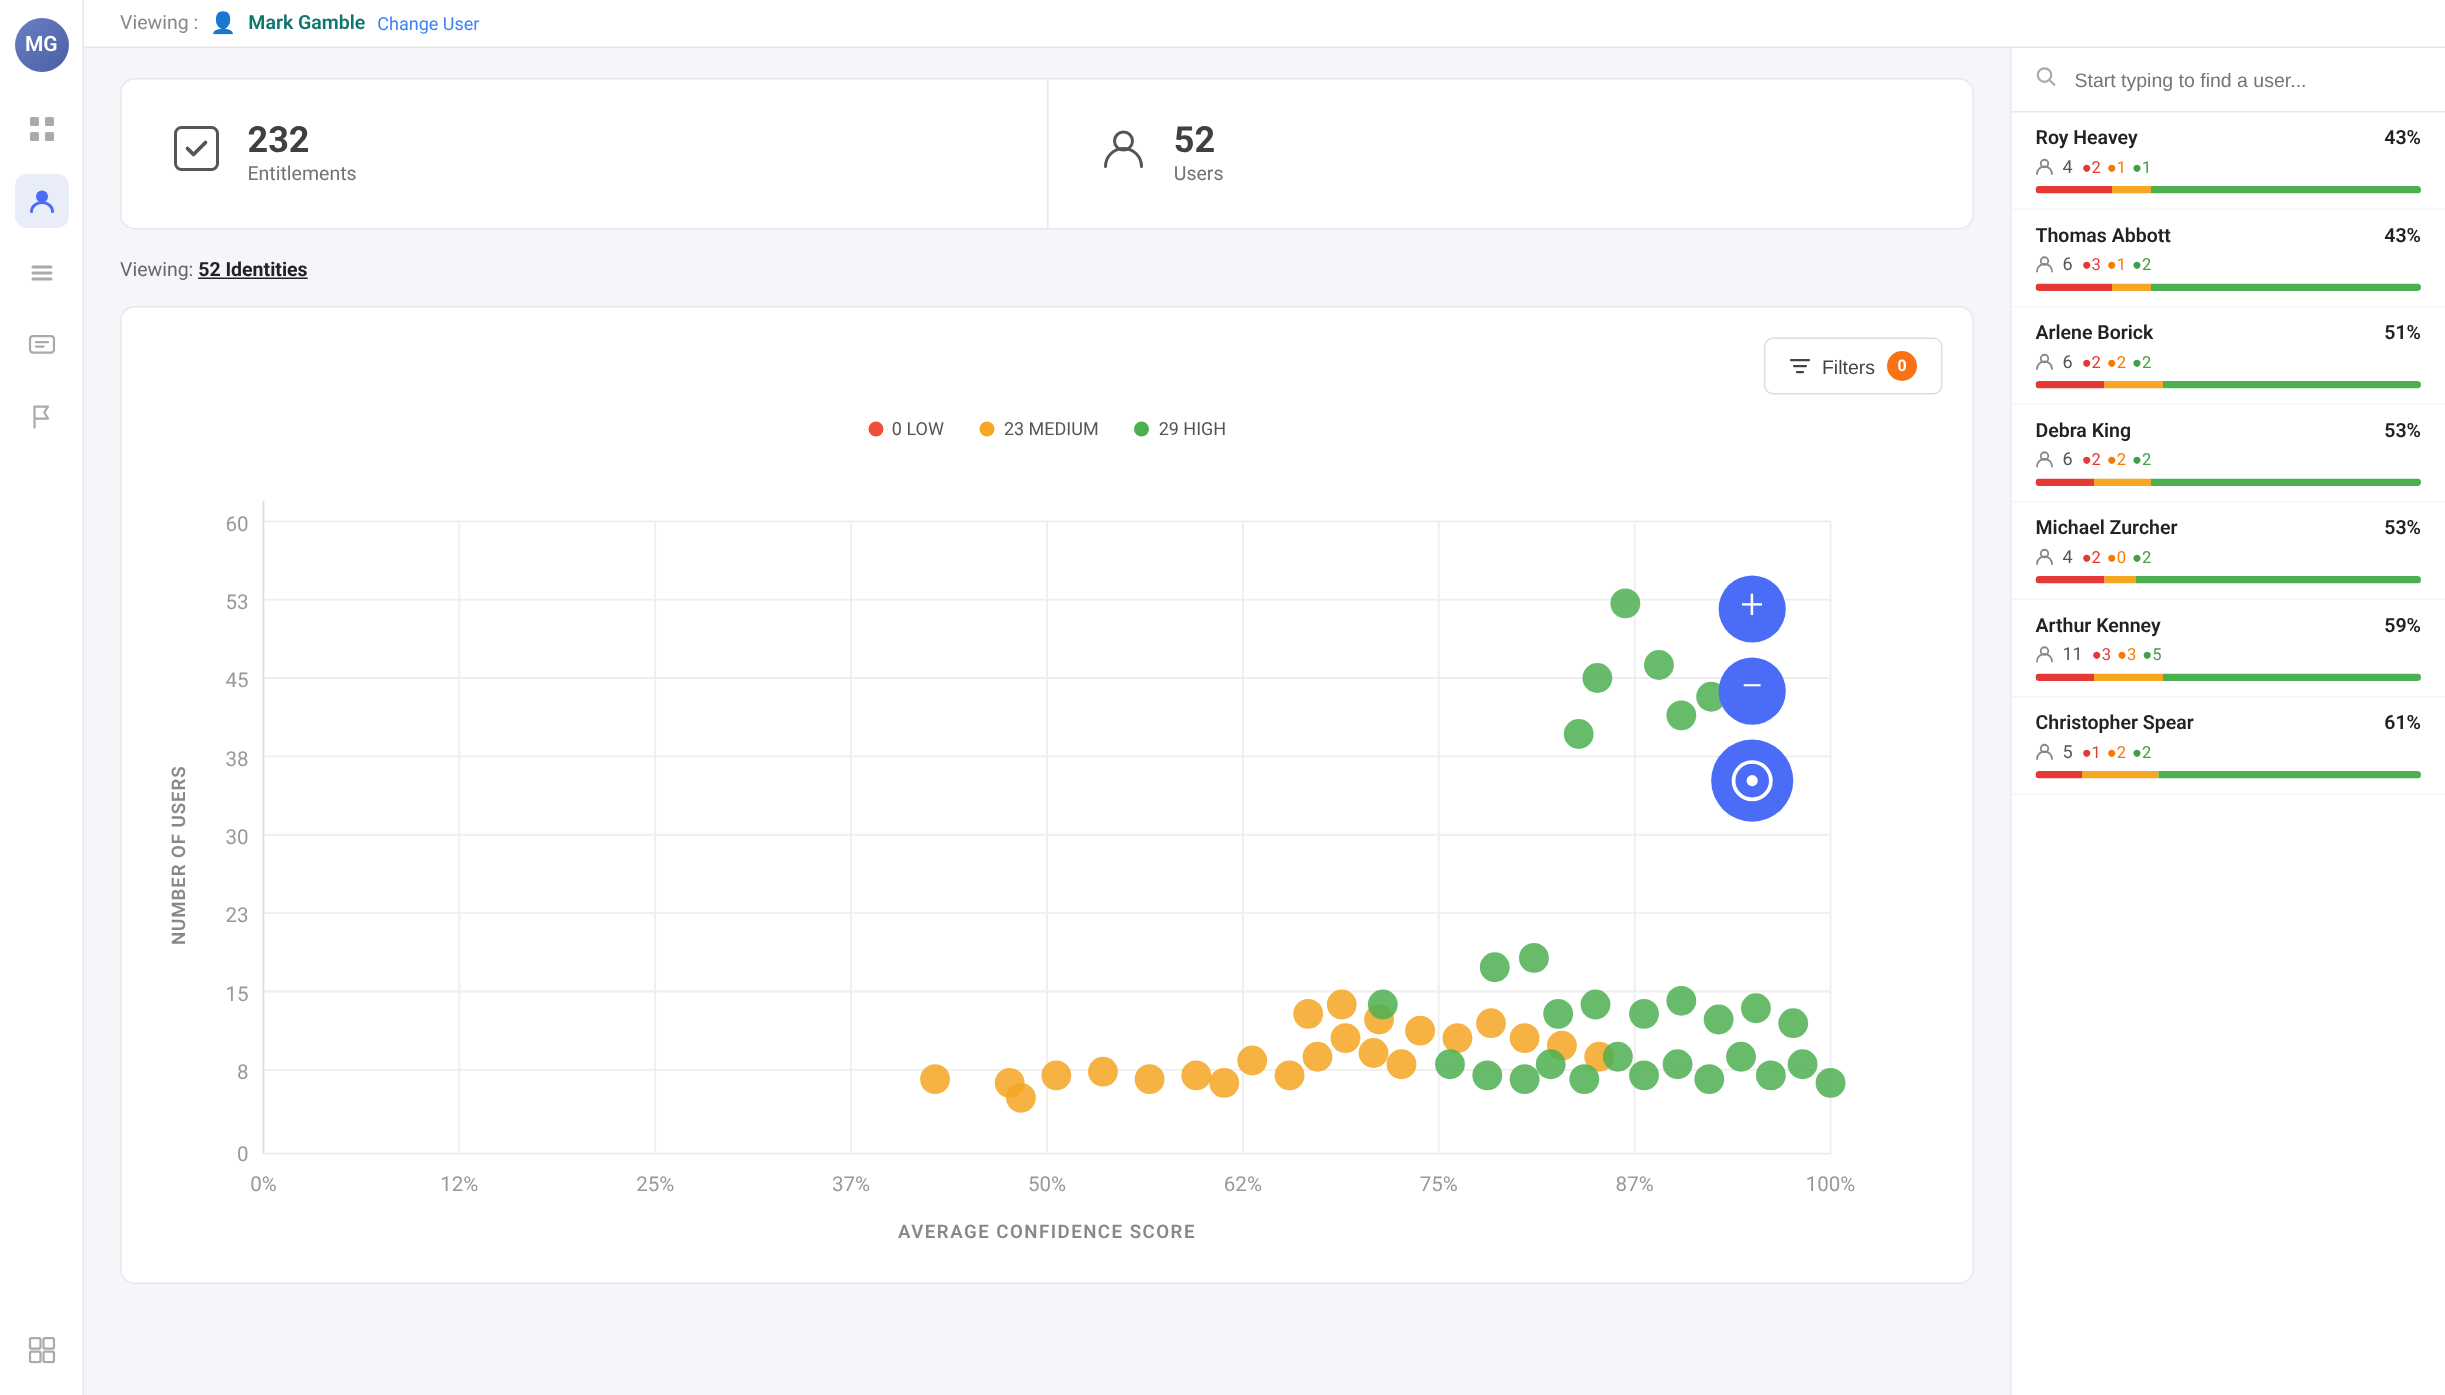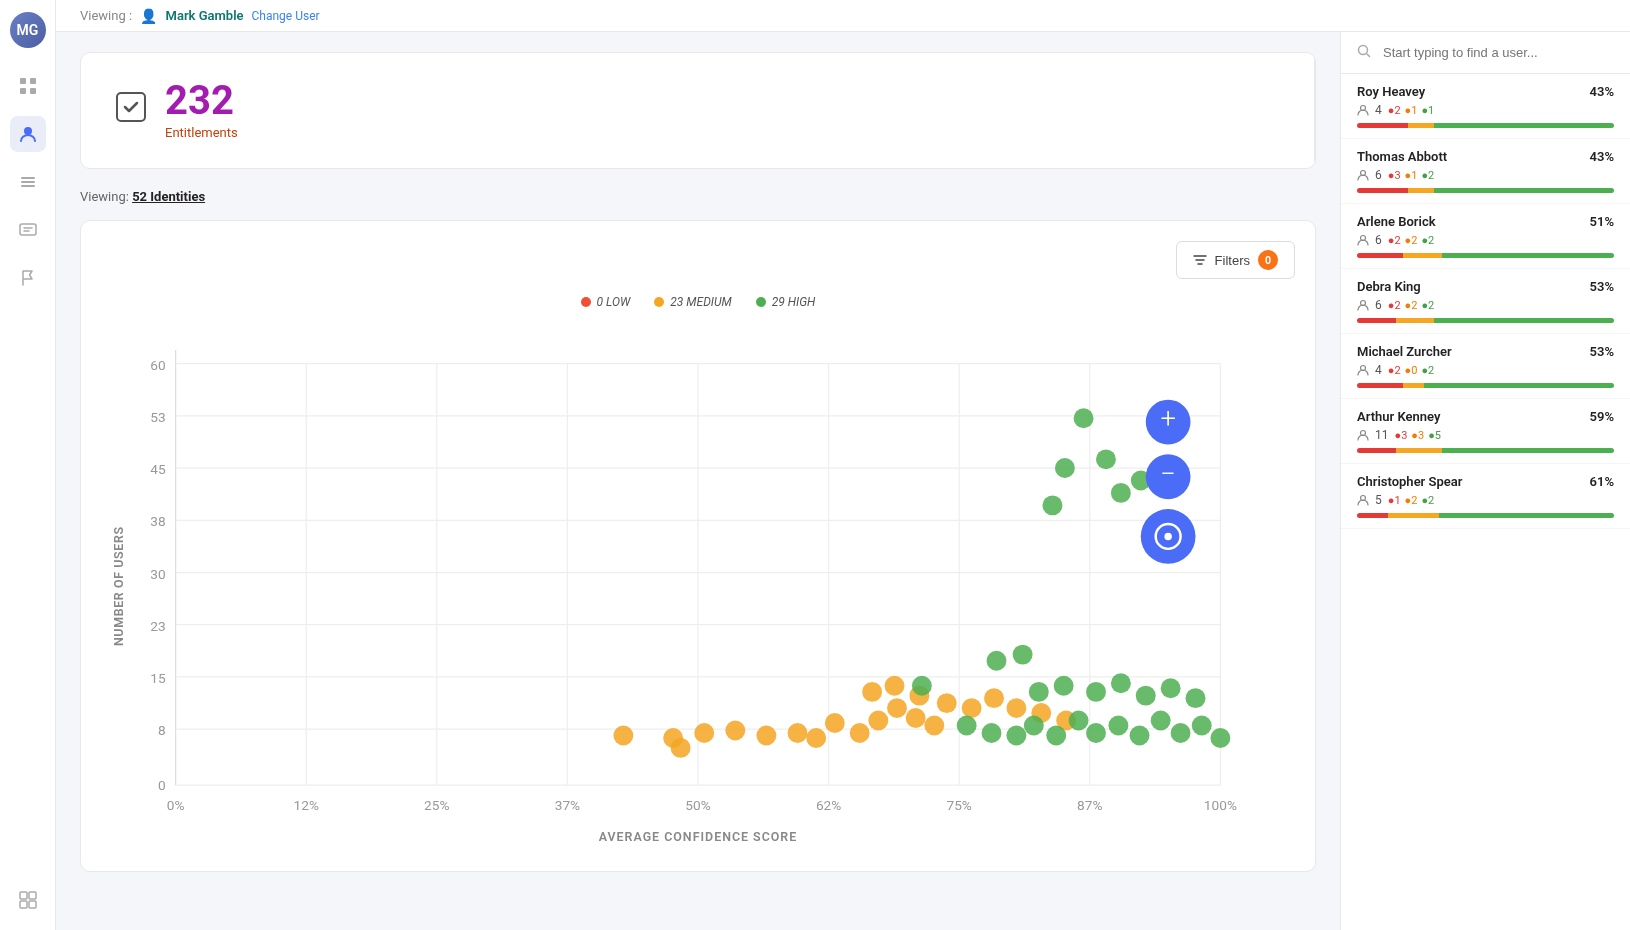--- a/index.html
+++ b/index.html
@@ -89,22 +89,22 @@
     }
     .stat-card {
       flex: 1;
       padding: 28px 32px;
       display: flex;
       align-items: center;
       gap: 16px;
     }
     .stat-card:first-child { border-right: 1px solid #e8e8e8; }
     .stat-icon { font-size: 28px; color: #555; }
-    .stat-number { font-size: 40px; font-weight: 700; color: #a21caf; line-height: 1; }
-    .stat-label { font-size: 13px; color: #c2410c; margin-top: 4px; }
+    .stat-number { font-size: 24px; font-weight: 700; color: #404040; line-height: 1; }
+    .stat-label { font-size: 13px; color: #737373; margin-top: 4px; }
 
     
     .viewing-label {
       font-size: 13px;
       color: #666;
       margin-bottom: 16px;
     }
     .viewing-label strong { color: #222; text-decoration: underline; }
 
     
@@ -144,21 +144,20 @@
     }
 
     
     .legend {
       display: flex;
       justify-content: center;
       gap: 24px;
       margin-bottom: 16px;
       font-size: 12px;
       color: #555;
-      font-style: italic;
     }
     .legend-item { display: flex; align-items: center; gap: 6px; }
     .legend-dot {
       width: 10px; height: 10px; border-radius: 50%;
     }
     .dot-low { background: #f04e37; }
     .dot-medium { background: #f5a623; }
     .dot-high { background: #4caf50; }
 
     
@@ -318,20 +317,32 @@
         <div class="stat-card">
           <div class="stat-icon">
             <svg width="36" height="36" viewBox="0 0 36 36" fill="none">
               <rect x="4" y="4" width="28" height="28" rx="4" stroke="#555" stroke-width="2"></rect>
               <path d="M12 18l4 4 8-8" stroke="#555" stroke-width="2.5" stroke-linecap="round" stroke-linejoin="round"></path>
             </svg>
           </div>
           <div>
             <div class="stat-number">232</div>
             <div class="stat-label">Entitlements</div>
+          </div>
+        </div>
+        <div class="stat-card">
+          <div class="stat-icon">
+            <svg width="36" height="36" viewBox="0 0 36 36" fill="none">
+              <circle cx="18" cy="13" r="6" stroke="#555" stroke-width="2"></circle>
+              <path d="M6 30c0-6.627 5.373-12 12-12s12 5.373 12 12" stroke="#555" stroke-width="2" stroke-linecap="round"></path>
+            </svg>
+          </div>
+          <div>
+            <div class="stat-number">52</div>
+            <div class="stat-label">Users</div>
           </div>
         </div>
       </div>
 
       <div class="viewing-label">
         <span>Viewing:</span> <strong>52 Identities</strong>
       </div>
 
       <div class="chart-container">
         <div class="chart-header">

